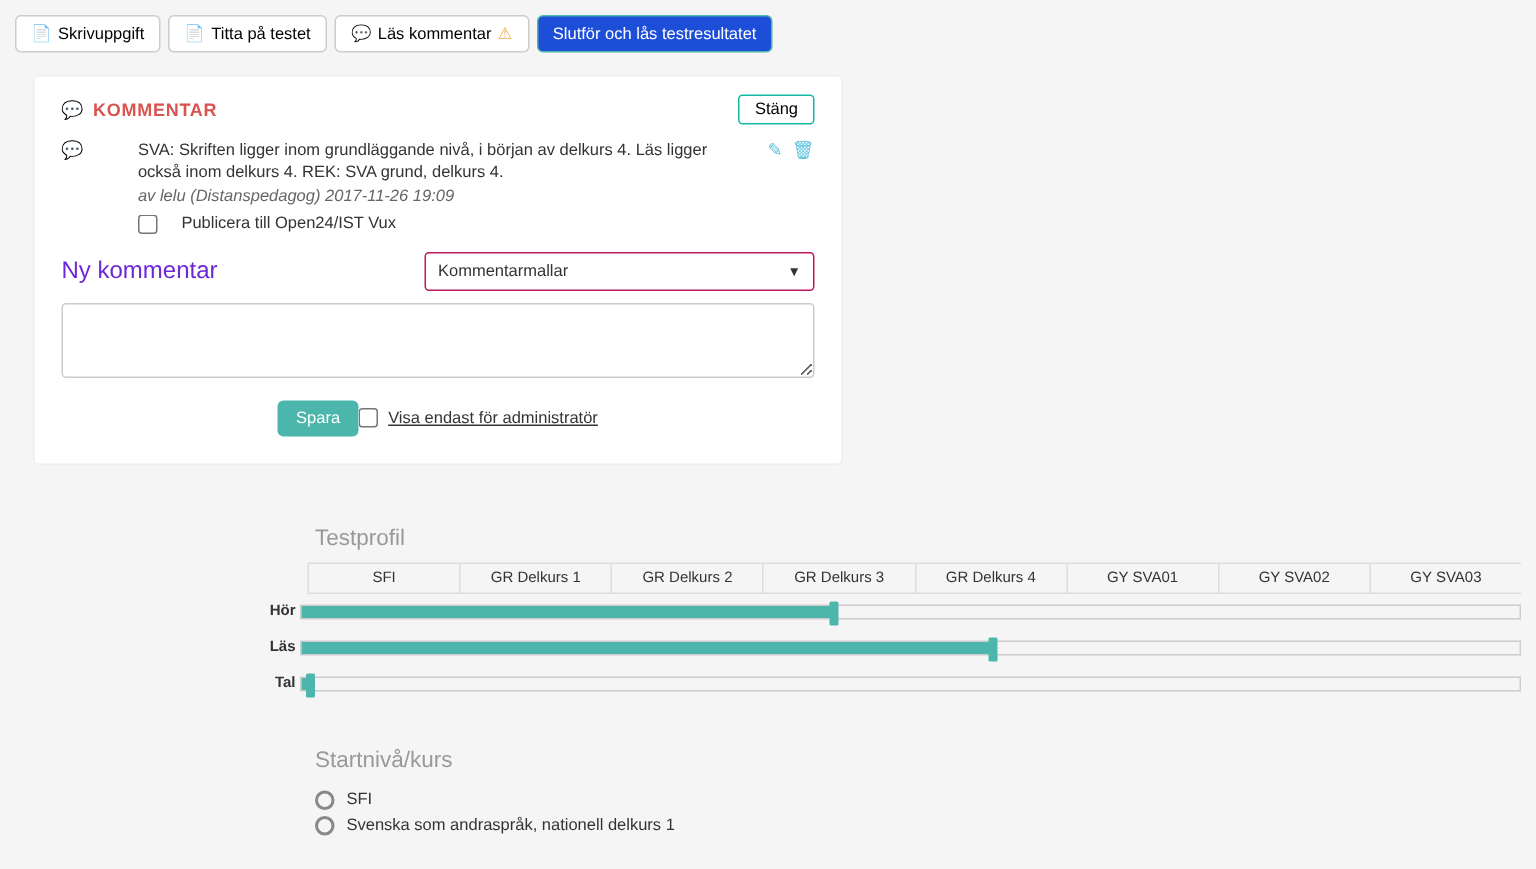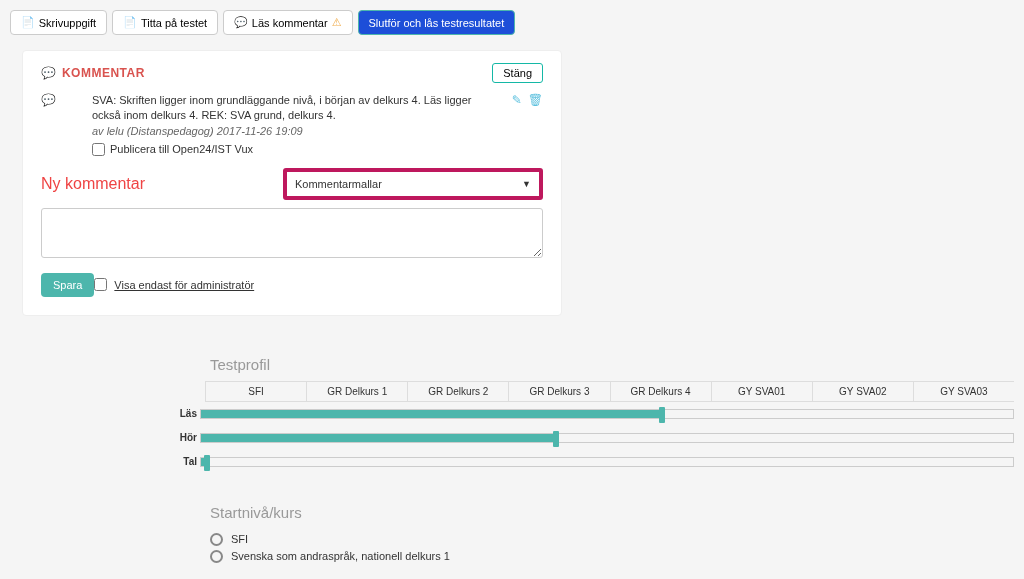--- a/index.html
+++ b/index.html
@@ -12,27 +12,27 @@
 
     .comment-panel { background: #fff; border: 1px solid #eee; border-radius: 4px; padding: 12px 18px 18px; margin: 0 12px 20px; position: relative; width: 540px; }
     .comment-header { display: flex; justify-content: space-between; align-items: center; margin-bottom: 10px; }
     .comment-title { color: #d9534f; font-weight: bold; font-size: 12px; letter-spacing: 0.5px; }
     .close-btn { border: 1px solid #14b8a6; background: #fff; border-radius: 3px; padding: 3px 10px; font-size: 11px; cursor: pointer; }
     .comment-body { display: flex; gap: 10px; margin-bottom: 10px; }
     .speech-icon { color: #999; }
     .comment-text { font-size: 11px; line-height: 1.4; flex: 1; margin-left: 26px; }
     .comment-meta { font-style: italic; color: #666; }
     .comment-actions { display: flex; gap: 6px; color: #5bc0de; }
-    .publish-row { display: flex; align-items: center; gap: 5px; font-size: 11px; margin-top: 3px; }
+    .publish-row { display: flex; align-items: center; gap: 16px; font-size: 11px; margin-top: 3px; }
     .new-comment-row { display: flex; align-items: center; gap: 10px; margin: 10px 0 8px; }
-    .new-comment-label { color: #ef4444; font-size: 16px; font-weight: 300; }
-    .template-select { flex: 1; max-width: 260px; margin-left: auto; border: 4px solid #be185d; border-radius: 3px; padding: 6px 8px; font-size: 11px; position: relative; background: #fff; }
+    .new-comment-label { color: #6d28d9; font-size: 16px; font-weight: 300; }
+    .template-select { flex: 1; max-width: 260px; margin-left: auto; border: 1px solid #be185d; border-radius: 3px; padding: 6px 8px; font-size: 11px; position: relative; background: #fff; }
     .template-select::after { content: "▼"; position: absolute; right: 8px; top: 50%; transform: translateY(-50%); font-size: 9px; }
     .comment-textarea { width: 100%; height: 50px; border: 1px solid #ccc; border-radius: 3px; resize: both; font-family: inherit; padding: 5px; }
-    .comment-footer { display: flex; justify-content: flex-start; align-items: center; margin-top: 12px; }
+    .comment-footer { display: flex; justify-content: center; align-items: center; margin-top: 12px; }
     .save-btn { background: #4db6ac; color: #fff; border: none; border-radius: 4px; padding: 6px 12px; font-size: 11px; cursor: pointer; }
     .admin-check { display: flex; align-items: center; gap: 7px; font-size: 11px; text-decoration: underline; }
 
     .profile-section { padding: 20px 0 20px 200px; }
     .section-title { color: #999; font-size: 15px; font-weight: 300; margin-bottom: 8px; }
     .profile-chart { position: relative; }
     .chart-header { display: flex; border-top: 1px solid #ddd; border-bottom: 1px solid #ddd; margin-left: -5px; }
     .chart-col { flex: 1; text-align: center; font-size: 10px; padding: 4px 0; border-left: 1px solid #ddd; }
     .chart-rows { }
     .chart-row { display: flex; align-items: center; height: 24px; }
@@ -120,31 +120,31 @@
         <div class="chart-col">GR Delkurs 1</div>
         <div class="chart-col">GR Delkurs 2</div>
         <div class="chart-col">GR Delkurs 3</div>
         <div class="chart-col">GR Delkurs 4</div>
         <div class="chart-col">GY SVA01</div>
         <div class="chart-col">GY SVA02</div>
         <div class="chart-col">GY SVA03</div>
       </div>
       <div class="chart-rows">
         <div class="chart-row">
-          <div class="row-label">Läs</div>
+          <div class="row-label">Hör</div>
           <div class="bar-track">
-            <div class="bar-fill" style="width:57%">
+            <div class="bar-fill" style="width:44%">
                 <div class="bar-handle"></div>
               </div>
           </div>
         </div>
         <div class="chart-row">
-          <div class="row-label">Hör</div>
+          <div class="row-label">Läs</div>
           <div class="bar-track">
-            <div class="bar-fill" style="width:44%">
+            <div class="bar-fill" style="width:57%">
                 <div class="bar-handle"></div>
               </div>
           </div>
         </div>
         <div class="chart-row">
           <div class="row-label">Tal</div>
           <div class="bar-track">
             <div class="bar-fill" style="width:1%">
                 <div class="bar-handle"></div>
               </div>

